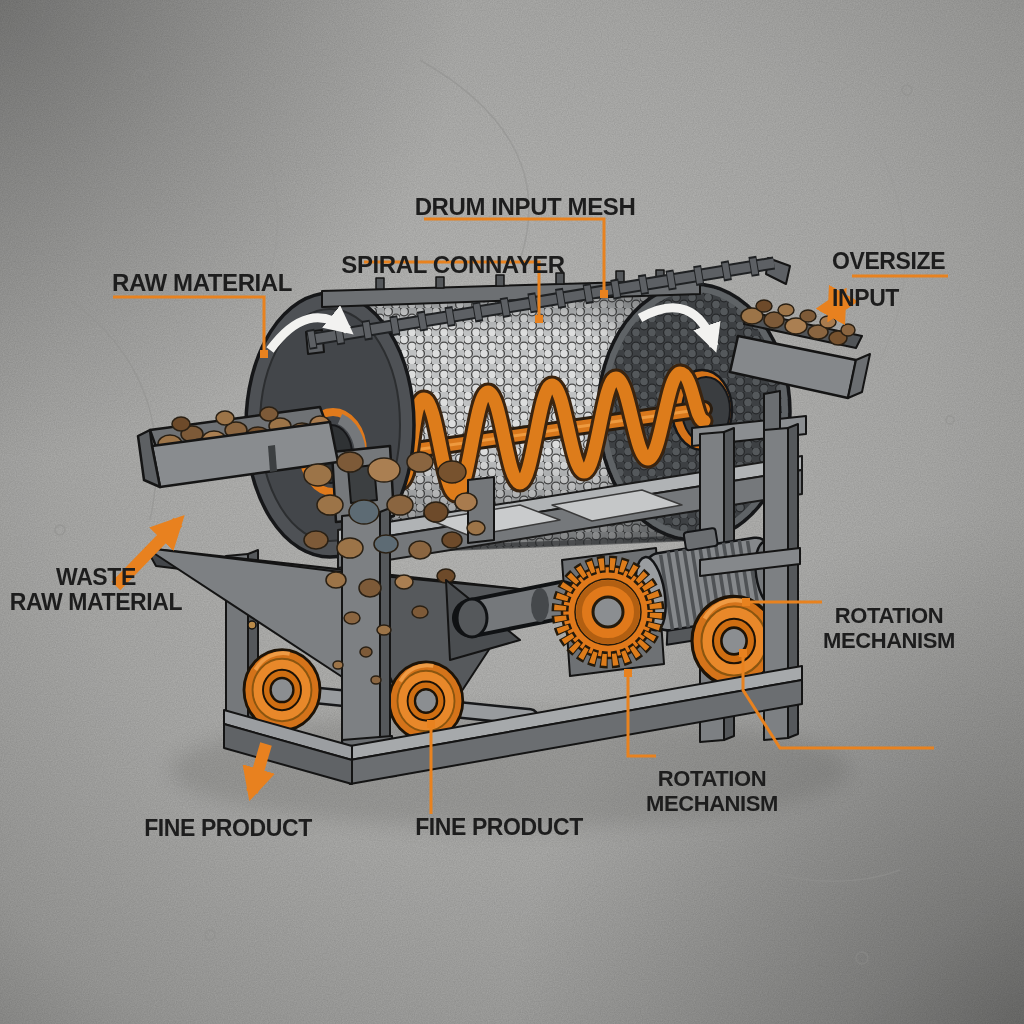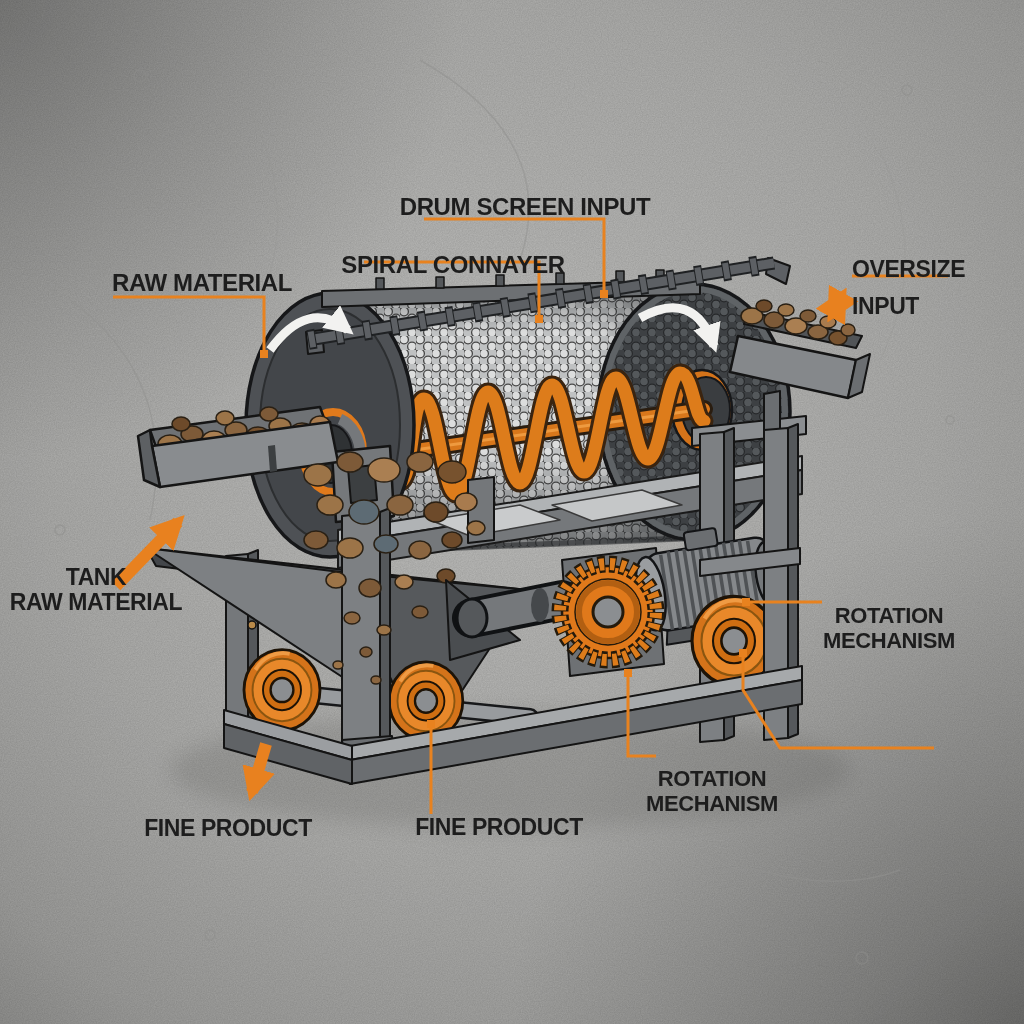--- a/index.html
+++ b/index.html
@@ -365,31 +365,31 @@
     <g stroke="#E8811F" stroke-width="12" fill="none">
       <line x1="116" y1="586" x2="178" y2="522" marker-end="url(#ahOrange)"></line>
       <line x1="266" y1="744" x2="252" y2="792" marker-end="url(#ahOrange)"></line>
       <line x1="842" y1="296" x2="832" y2="314" marker-start="url(#ahOrange)" marker-end="url(#ahOrange)"></line>
     </g>
   </g>
 </svg>
 
 <div class="lbl s24" style="left:112px;top:270px;">RAW MATERIAL</div>
 
-<div class="lbl s24 center" style="left:525px;top:194px;">DRUM SCREEN INPUT</div>
+<div class="lbl s24 center" style="left:525px;top:194px;">DRUM INPUT MESH</div>
 
 <div class="lbl s24 center" style="left:453px;top:252px;">SPIRAL CONNAYER</div>
 
-<div class="lbl s23" style="left:852px;top:243px;line-height:37px;margin-top:8px;">
+<div class="lbl s23" style="left:832px;top:243px;line-height:37px;">
   <div>OVERSIZE</div>
   <div>INPUT</div>
 </div>
 
 <div class="lbl s23 center two" style="left:96px;top:565px;">
-  <div>TANK</div>
+  <div>WASTE</div>
   <div>RAW MATERIAL</div>
 </div>
 
 <div class="lbl s23 center" style="left:228px;top:816px;">FINE PRODUCT</div>
 
 <div class="lbl s23 center" style="left:499px;top:815px;">FINE PRODUCT</div>
 
 <div class="lbl s22 center two" style="left:712px;top:734px;">
   <div>ROTATION</div>
   <div>MECHANISM</div>

